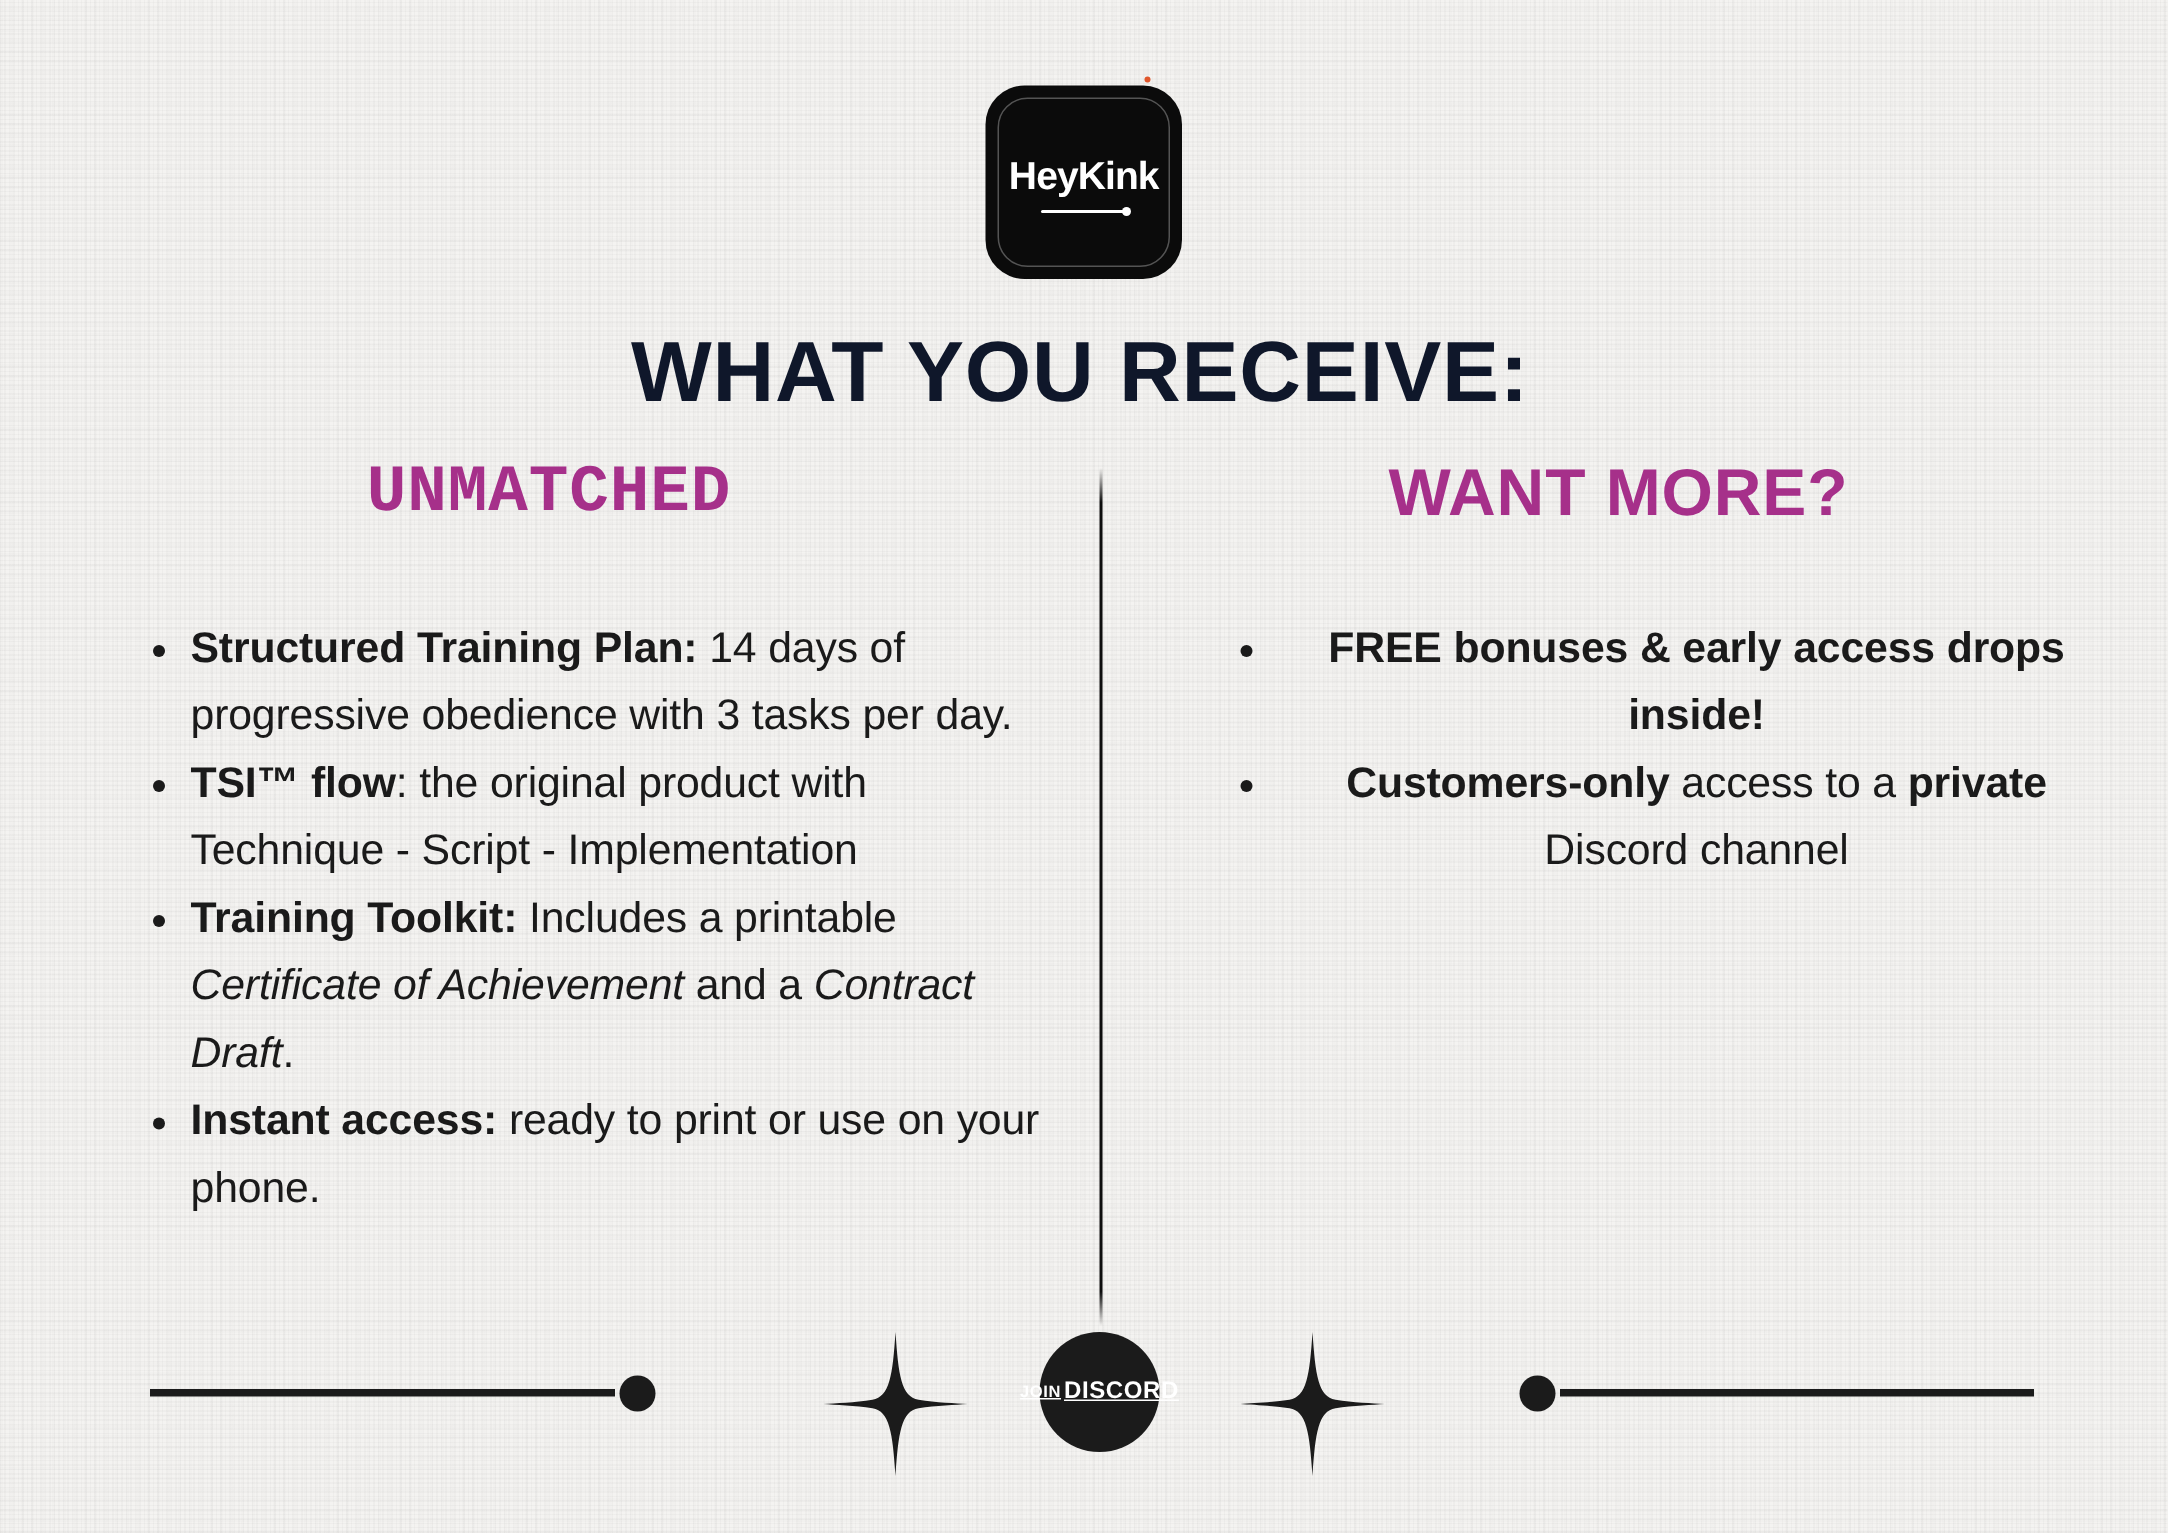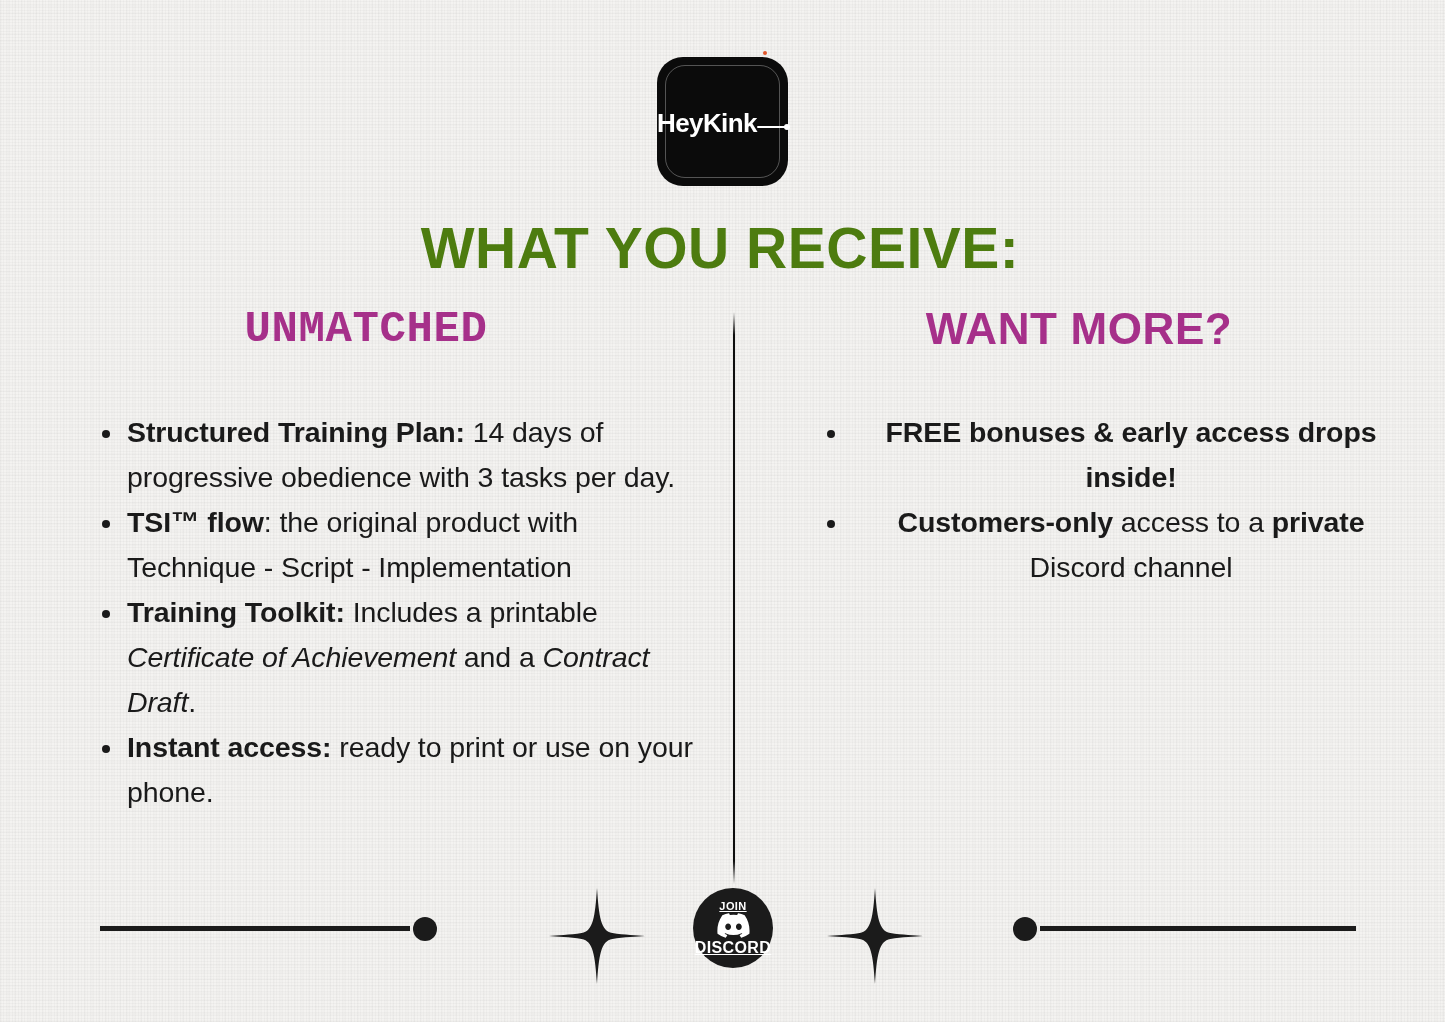--- a/index.html
+++ b/index.html
@@ -36,20 +36,21 @@
     display: flex;
     justify-content: center;
   }
   .logo-badge {
     width: 131px;
     height: 129px;
     background: #0b0b0b;
     border-radius: 26px;
     position: relative;
     display: flex;
+    flex-direction: column;
     align-items: center;
     justify-content: center;
   }
   .logo-inner-border {
     position: absolute;
     left: 8px; right: 8px; top: 8px; bottom: 8px;
     border: 1.5px solid rgba(255,255,255,0.30);
     border-radius: 20px;
     pointer-events: none;
   }
@@ -93,21 +94,21 @@
   
   .main-title {
     position: absolute;
     left: 0; right: 5px;
     top: 215px;
     text-align: center;
     font-family: "Liberation Sans", sans-serif;
     font-weight: bold;
     font-size: 57px;
     letter-spacing: 0.5px;
-    color: #4d7c0f;
+    color: #0f172a;
   }
 
   
   .v-divider {
     position: absolute;
     left: 733px;
     top: 312px;
     width: 2px;
     height: 572px;
     background: linear-gradient(to bottom, rgba(10,10,10,0) 0%, #0e0e0e 4%, #0e0e0e 96%, rgba(10,10,10,0) 100%);
@@ -196,21 +197,21 @@
   
   .discord-badge {
     position: absolute;
     left: 693px;
     top: 888px;
     width: 80px;
     height: 80px;
     border-radius: 50%;
     background: #1b1b1b;
     display: flex;
-    flex-direction: column;
+    flex-direction: row;
     align-items: center;
     justify-content: center;
     gap: 1px;
   }
   .discord-label {
     color: #ffffff;
     font-family: "Liberation Sans", sans-serif;
     font-weight: bold;
     font-size: 11px;
     letter-spacing: 0.4px;

